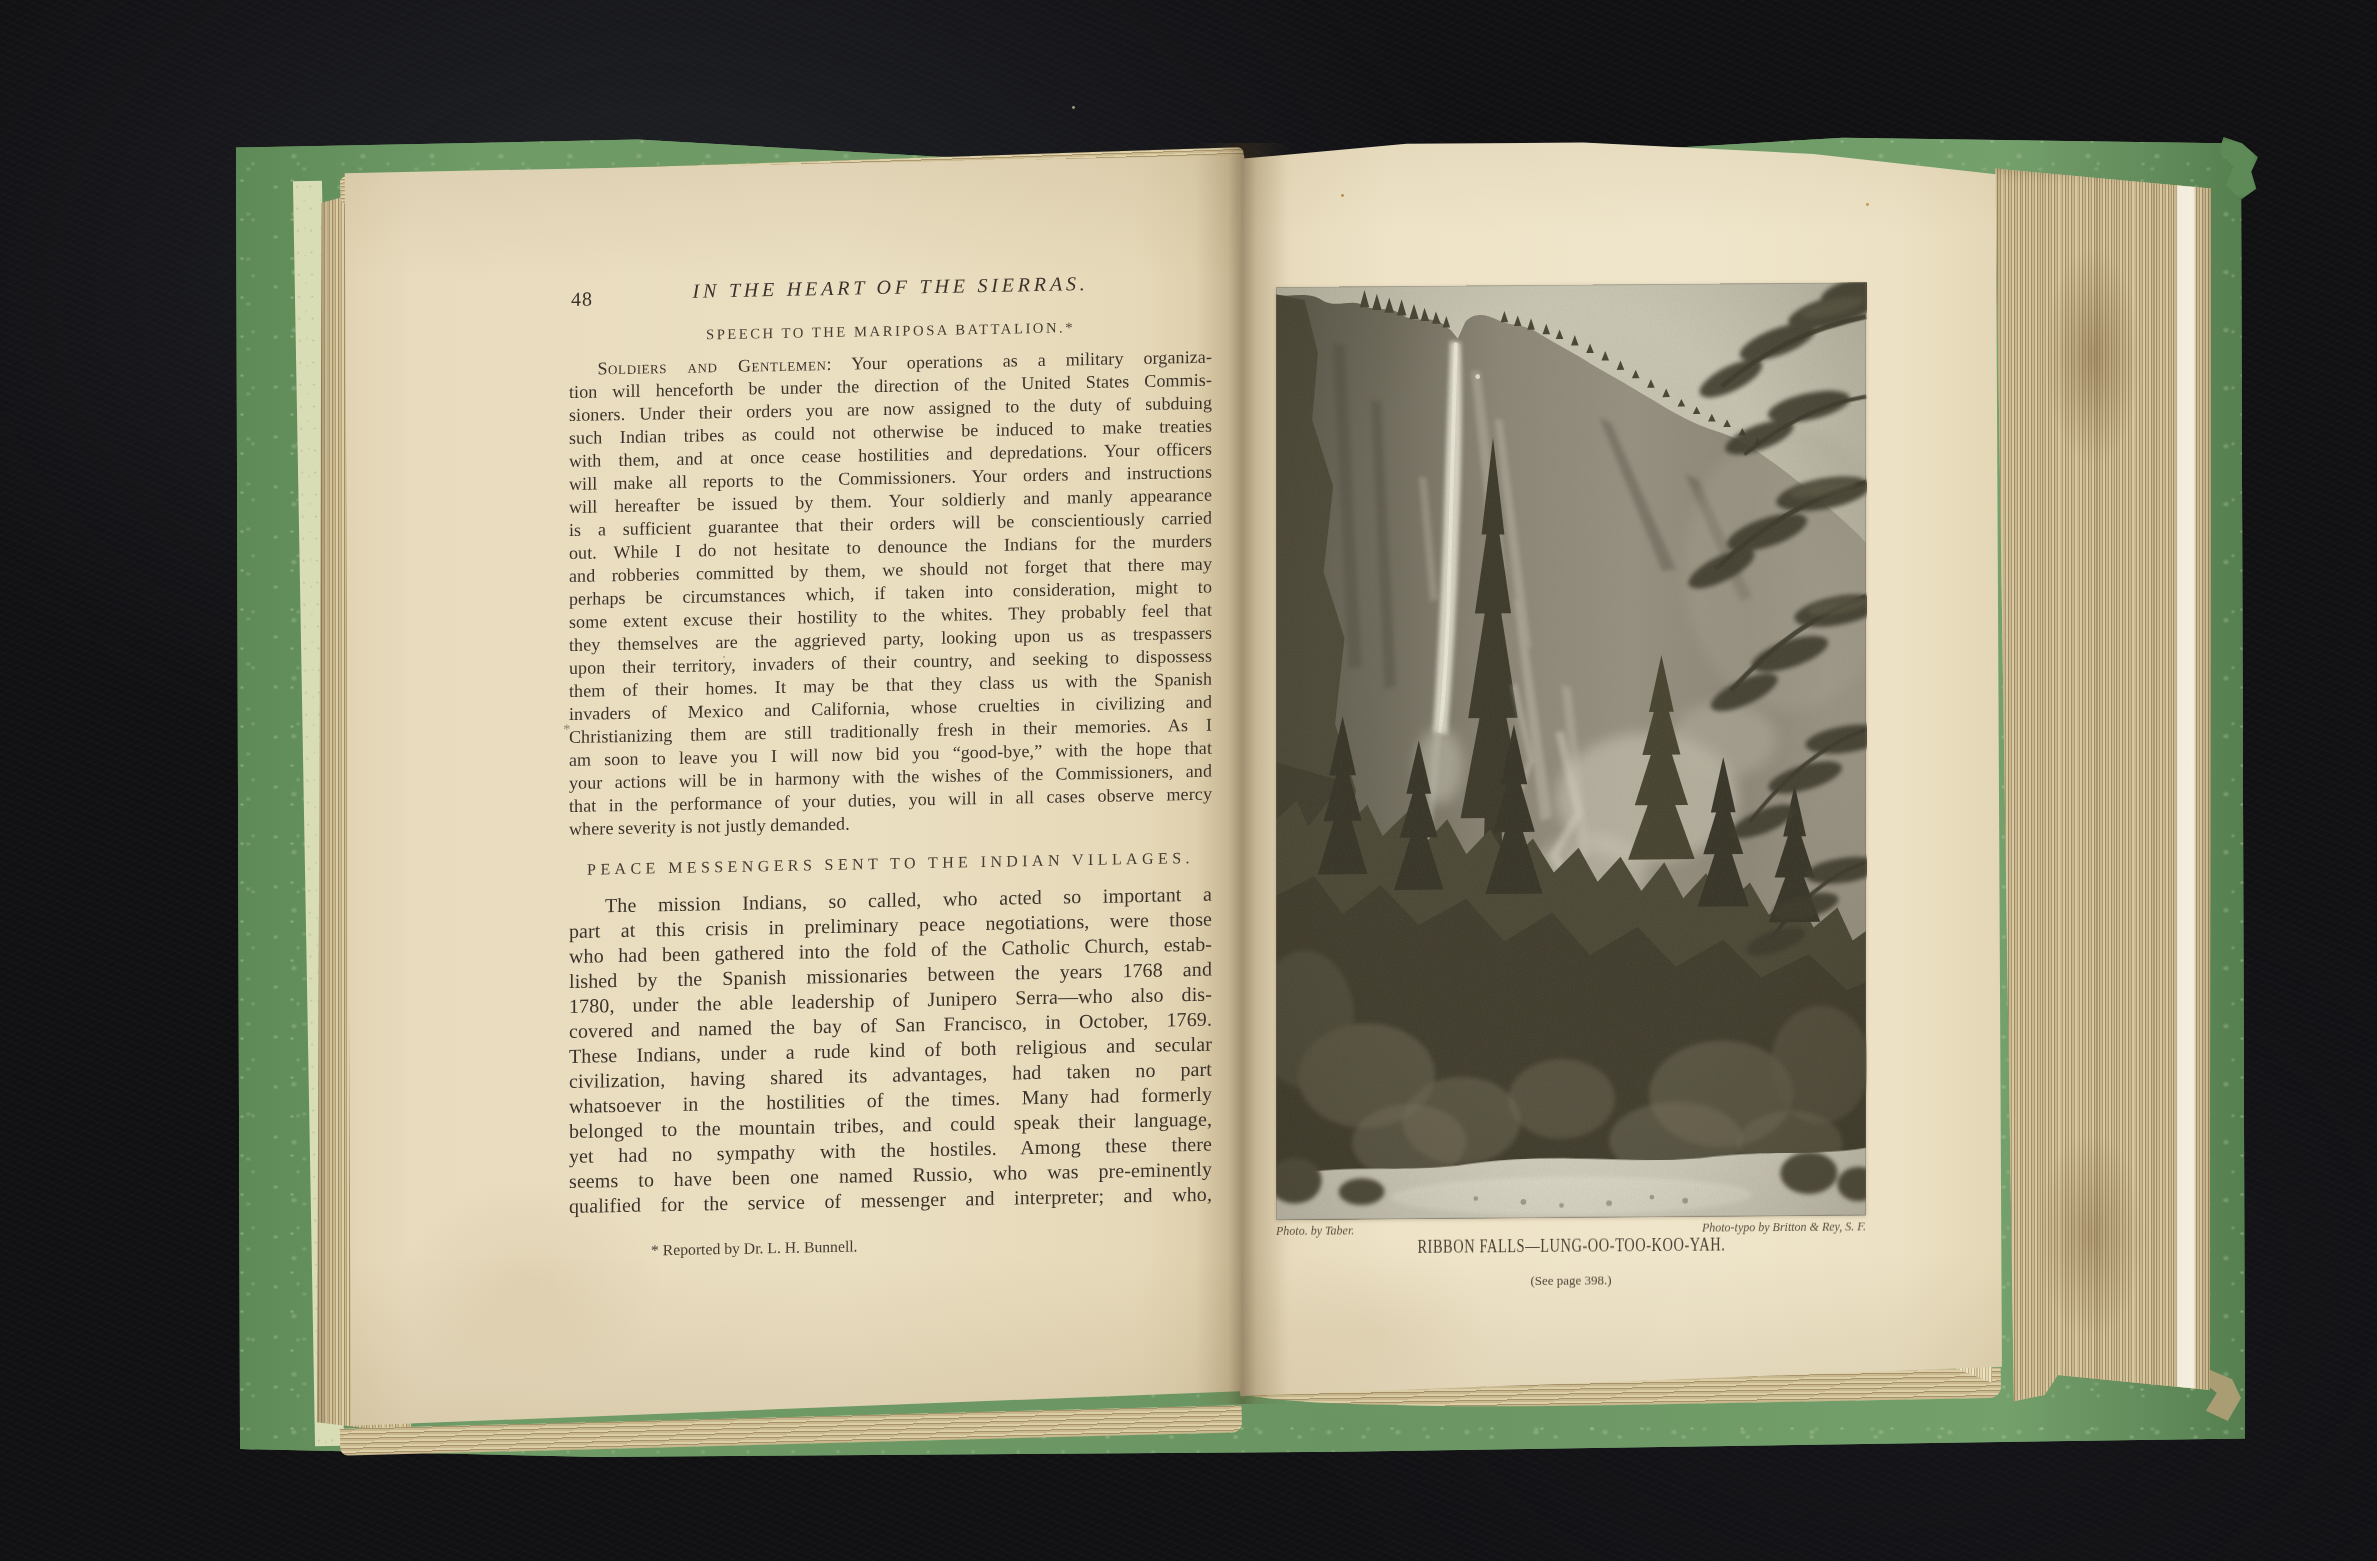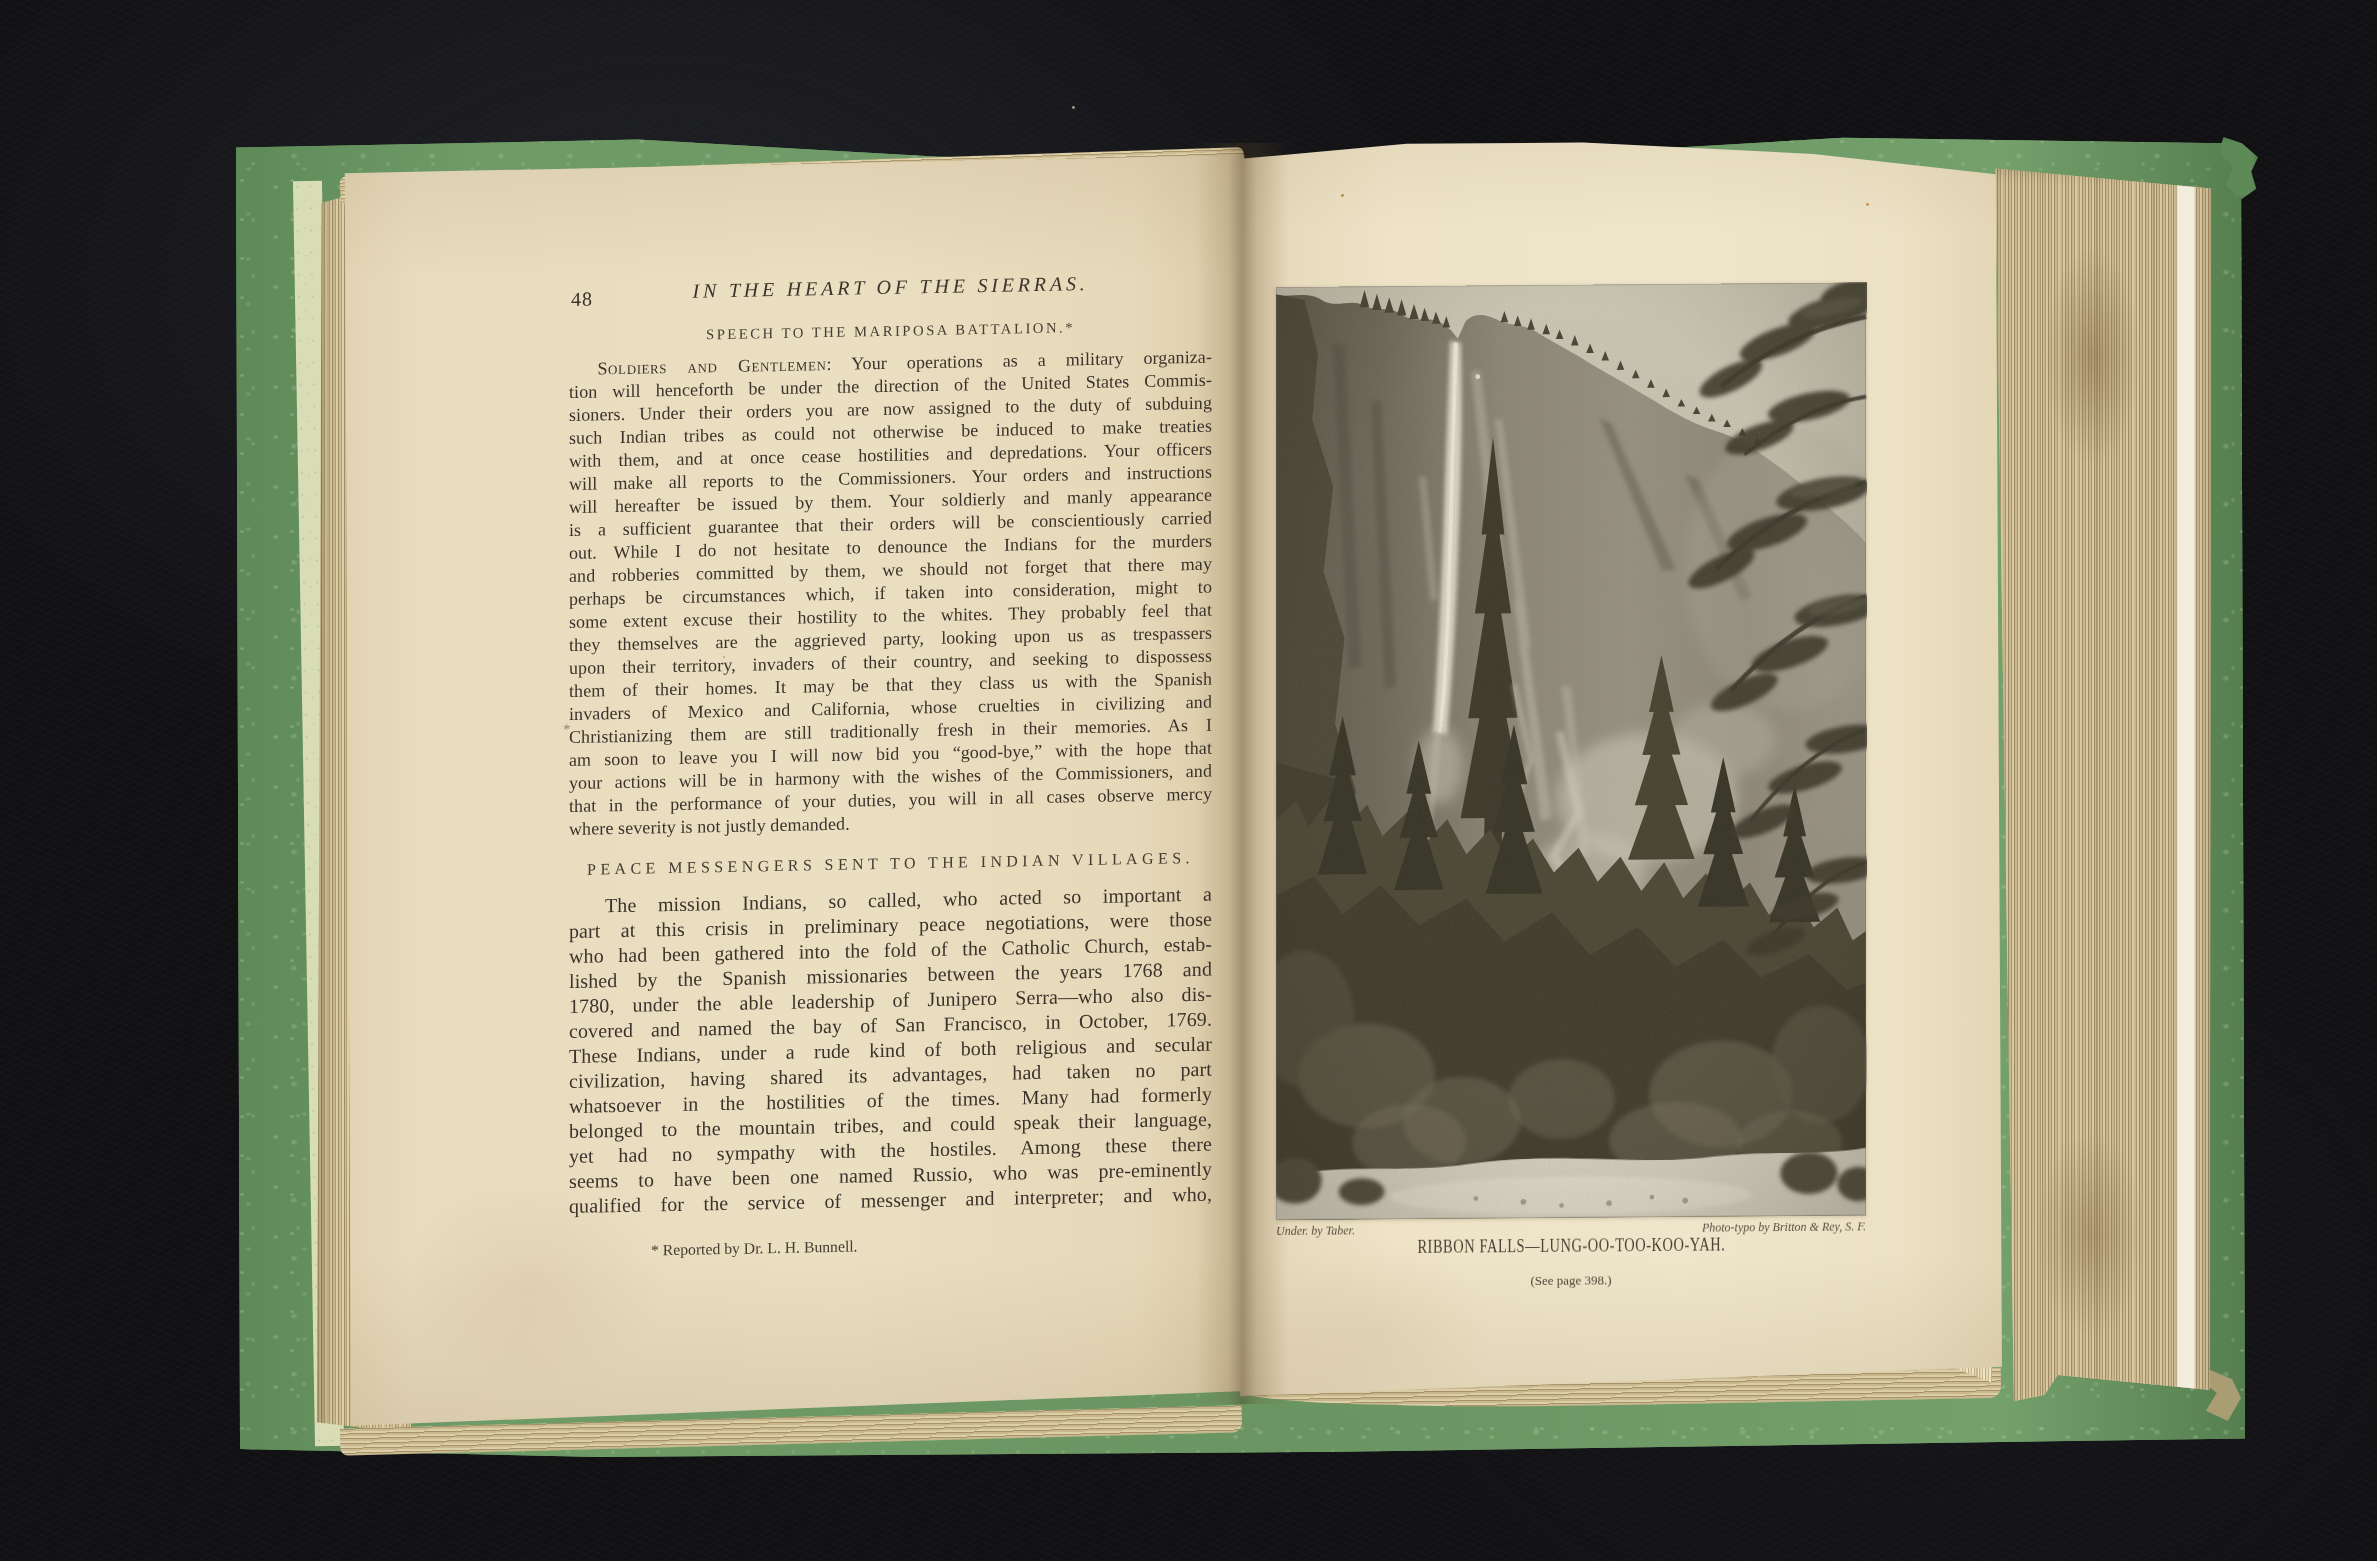--- a/index.html
+++ b/index.html
@@ -391,21 +391,21 @@
           <circle cx="430" cy="964" r="3"></circle>
           <circle cx="210" cy="960" r="2.5"></circle>
       </g>
 
       <rect width="620" height="981" filter="url(#grainF)"></rect>
       <rect width="620" height="981" fill="url(#vigG)"></rect>
       <rect x="0.5" y="0.5" width="619" height="980" fill="none" stroke="#6f6a5b" stroke-opacity="0.35"></rect>
     </svg>
 
     <div class="credits">
-      <span>Under. by Taber.</span>
+      <span>Photo. by Taber.</span>
       <span>Photo-typo by Britton &amp; Rey, S. F.</span>
     </div>
     <div class="caption-wrap">
       <span class="plate-caption">RIBBON FALLS—LUNG-OO-TOO-KOO-YAH.</span>
     </div>
     <div class="see-page">(See page 398.)</div>
   </div>
 
   <div class="abs speck speck-a"></div>
   <div class="abs speck speck-b"></div>

